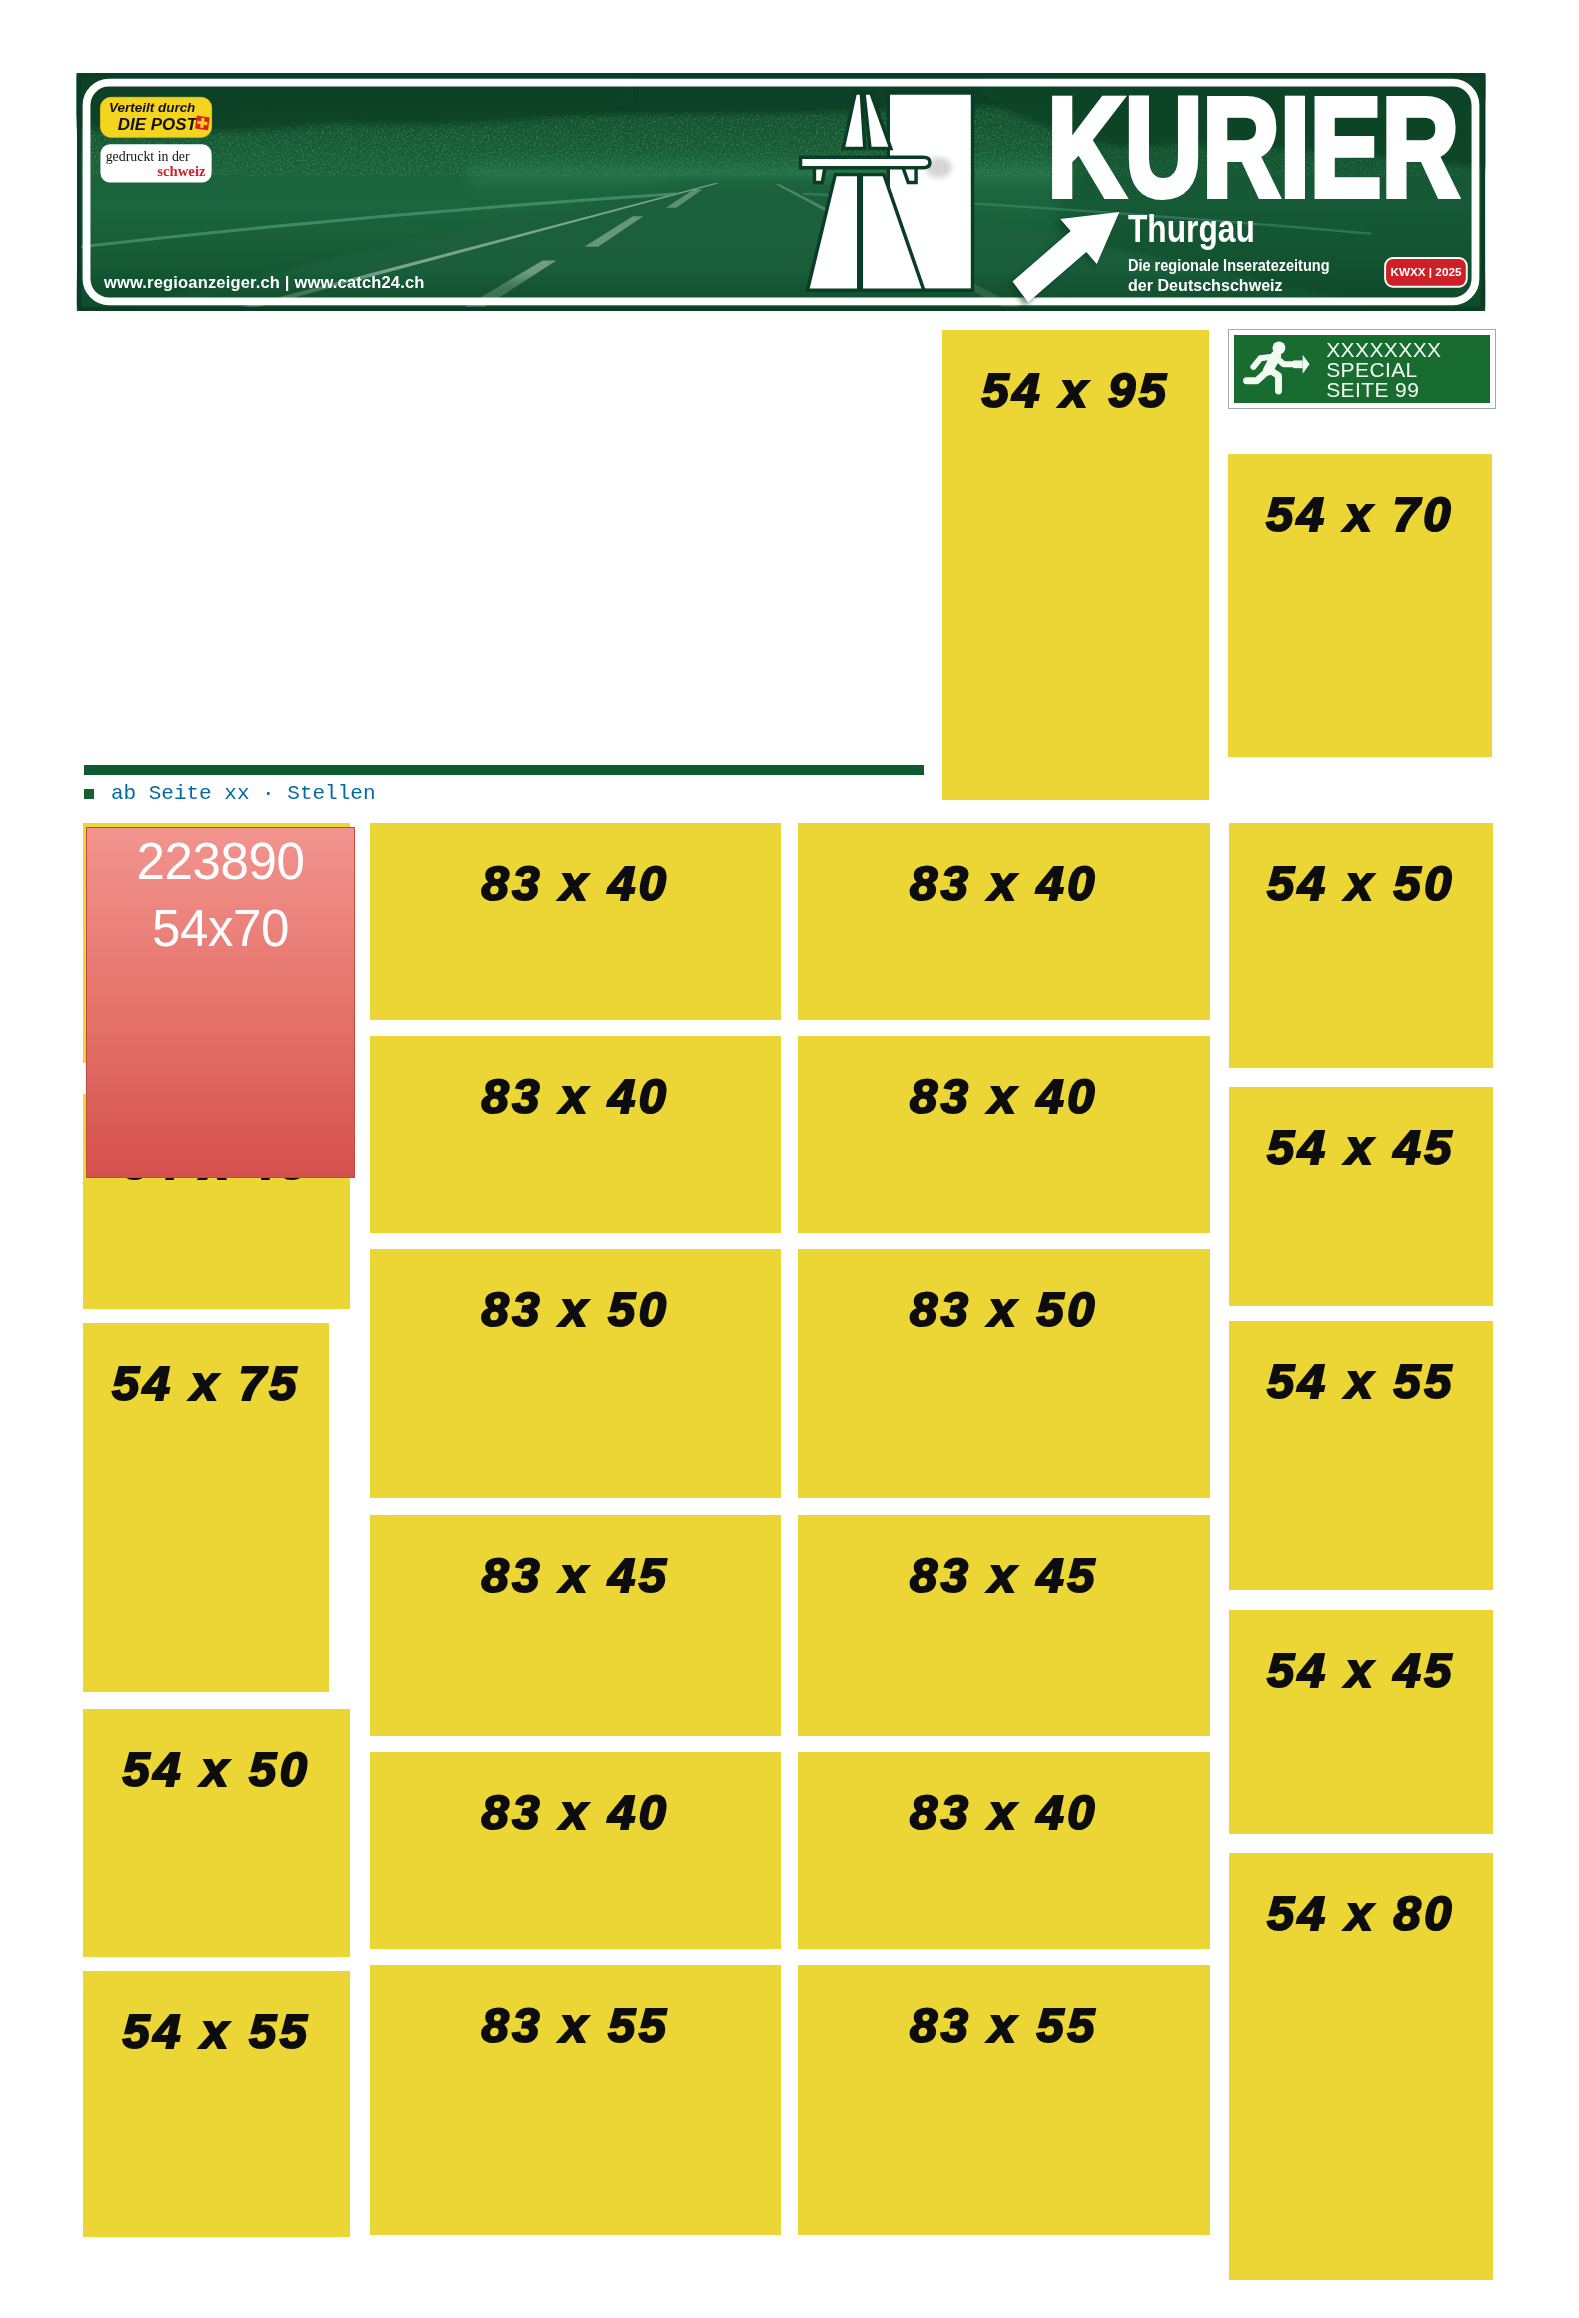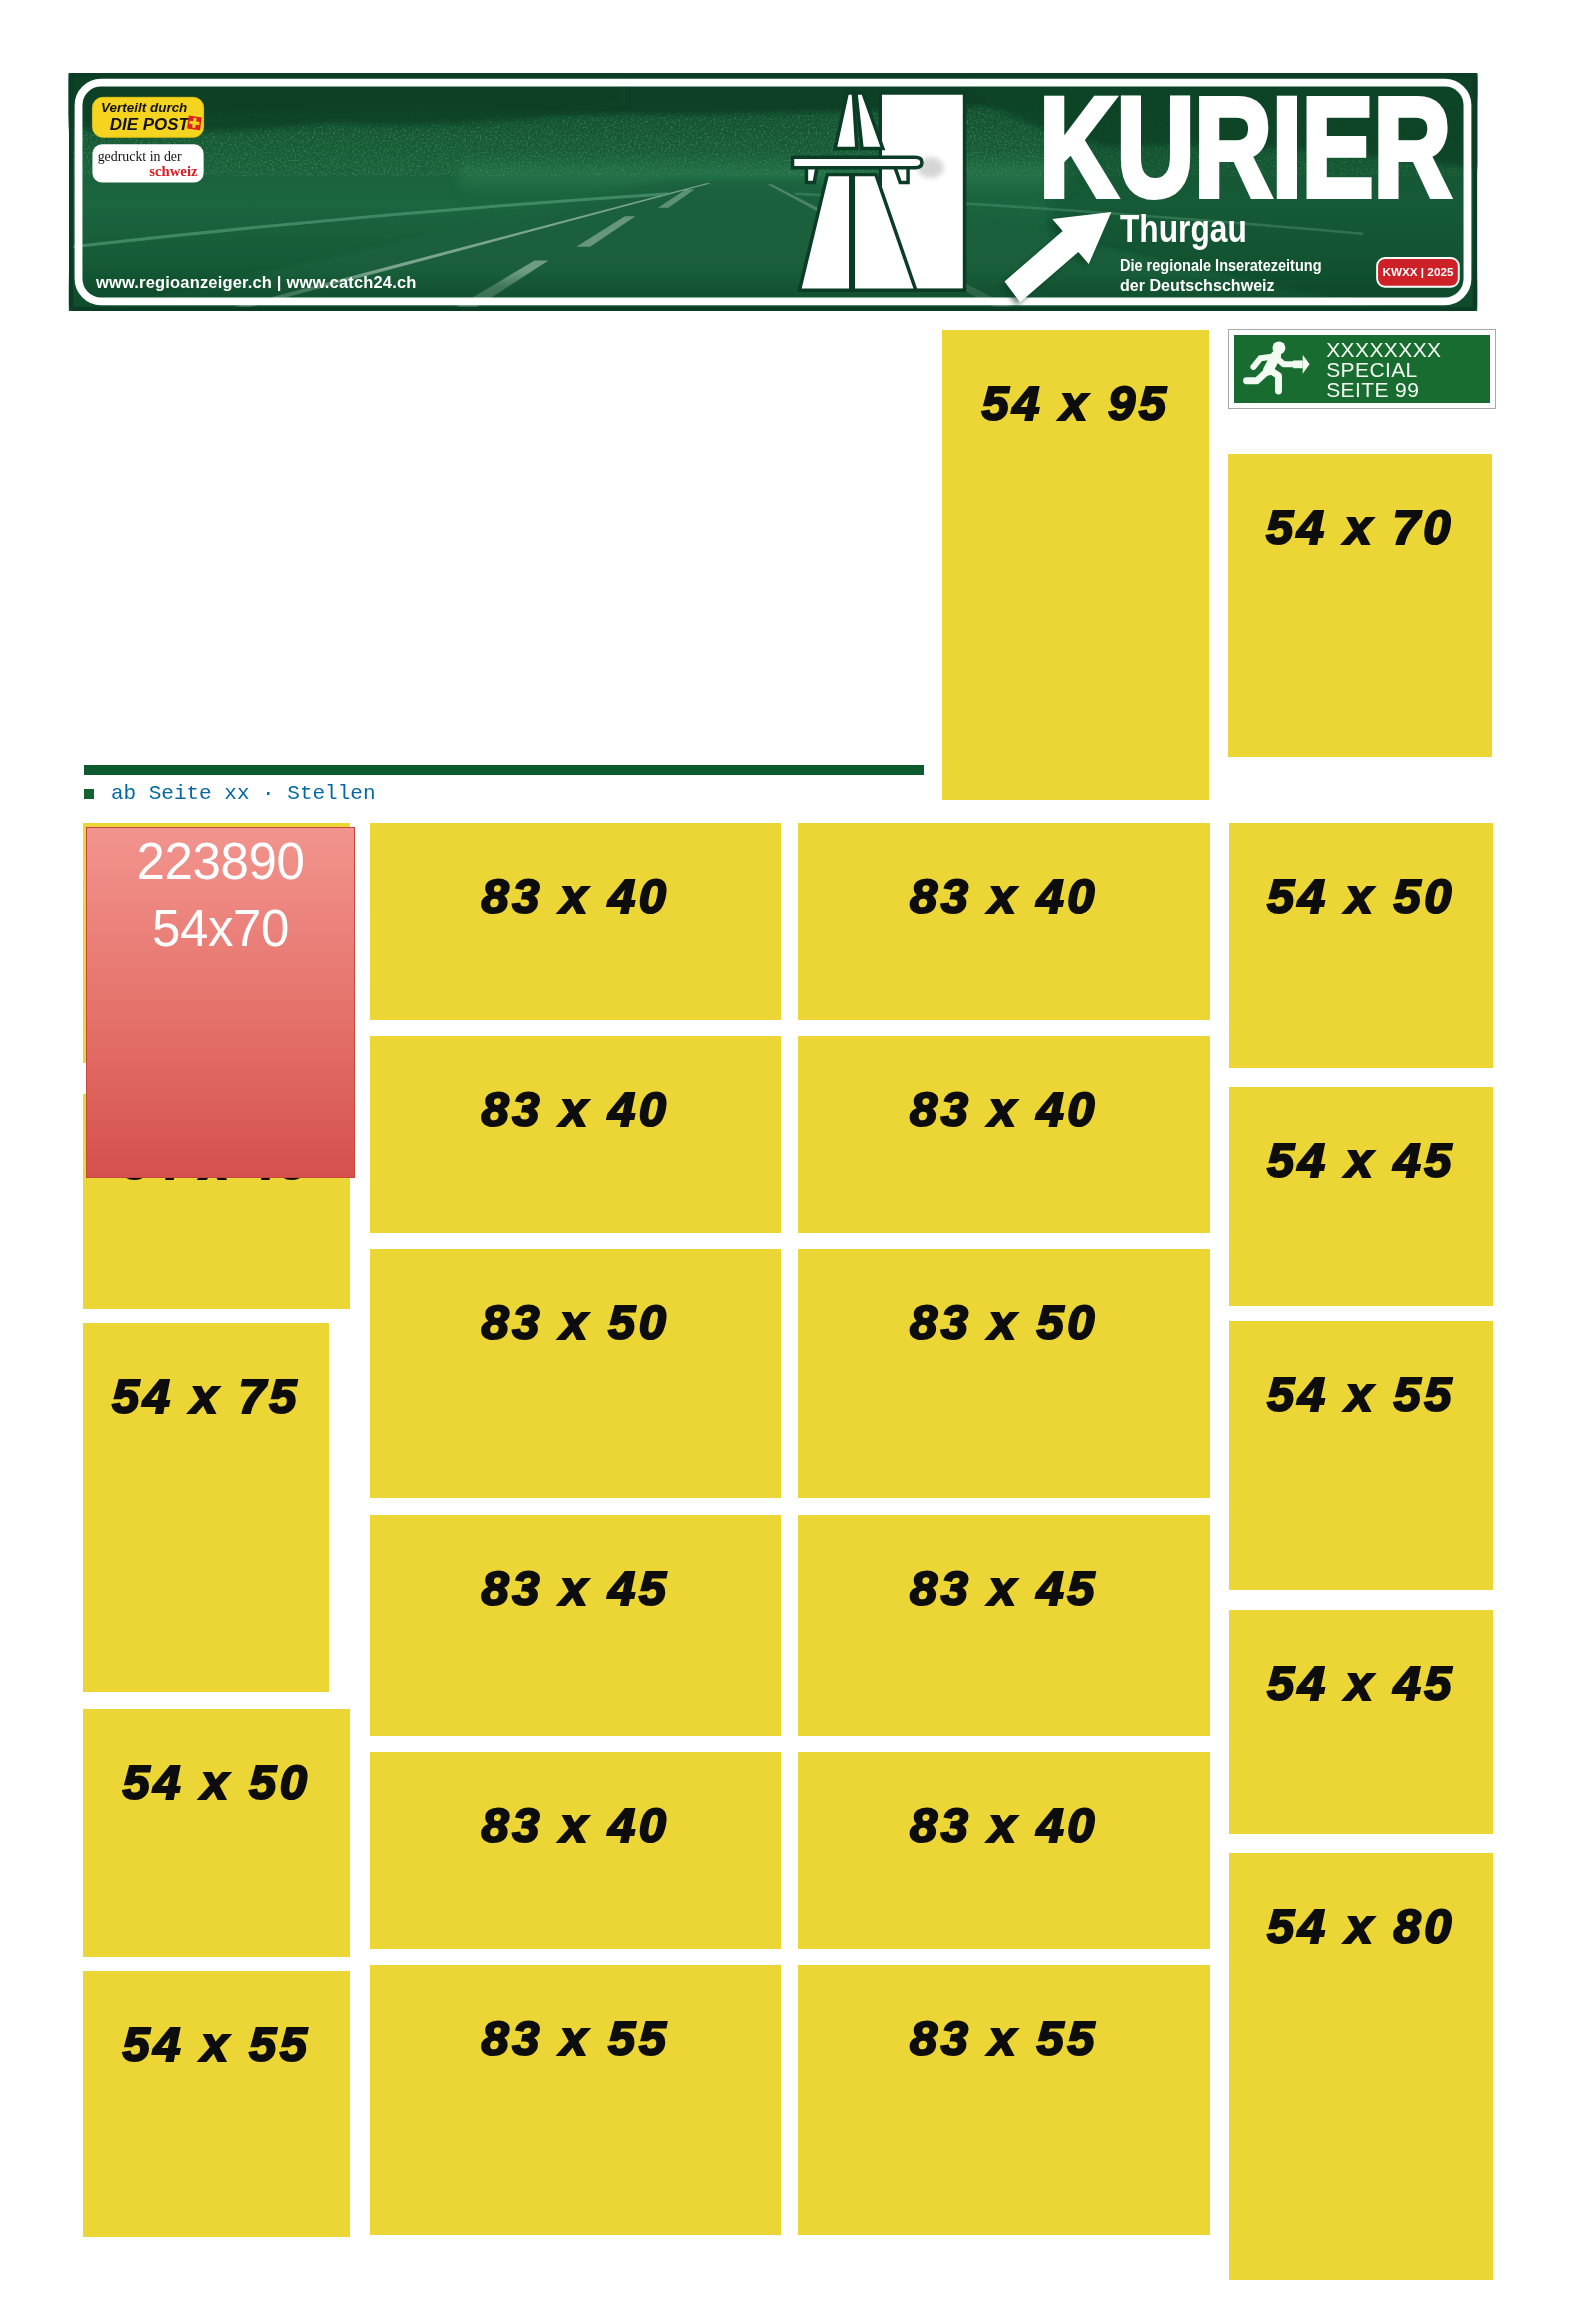--- a/index.html
+++ b/index.html
@@ -1,27 +1,27 @@
 <!DOCTYPE html>
 <html style="font-size:14px"><head>
 <meta charset="utf-8">
 <style>
   html,body{margin:0;padding:0;}
   body{width:1579px;height:2319px;position:relative;background:#ffffff;
        font-family:"Liberation Sans",sans-serif;overflow:hidden;}
   .slot{position:absolute;background:#ecd636;text-align:center;}
-  .lbl{display:block;padding-top:49px;font-weight:bold;font-style:italic;
+  .lbl{display:block;padding-top:36px;font-weight:bold;font-style:italic;
        font-size:49px;line-height:1;color:#0d0d0d;
        -webkit-text-stroke:2.1px #0d0d0d;letter-spacing:3.5px;}
   .legendtxt{font-family:Liberation Mono, monospace;font-size:21px;color:#0369a1;}
 </style>
 </head>
 <body>
 
-<div style="position:absolute;left:68px;top:73px;width:1410px;height:238px;text-align:center;">
+<div style="position:absolute;left:76px;top:73px;width:1410px;height:238px;text-align:center;">
 <svg width="1410" height="238" viewBox="0 0 1621 274">
   <defs>
     <linearGradient id="gphoto" x1="0" y1="0" x2="0" y2="1">
       <stop offset="0" stop-color="#0c4227"></stop>
       <stop offset="0.18" stop-color="#14532f"></stop>
       <stop offset="0.42" stop-color="#1a623a"></stop>
       <stop offset="0.55" stop-color="#1b653f"></stop>
       <stop offset="1" stop-color="#11512e"></stop>
     </linearGradient>
     <linearGradient id="ghill" x1="0" y1="0" x2="0" y2="1">

